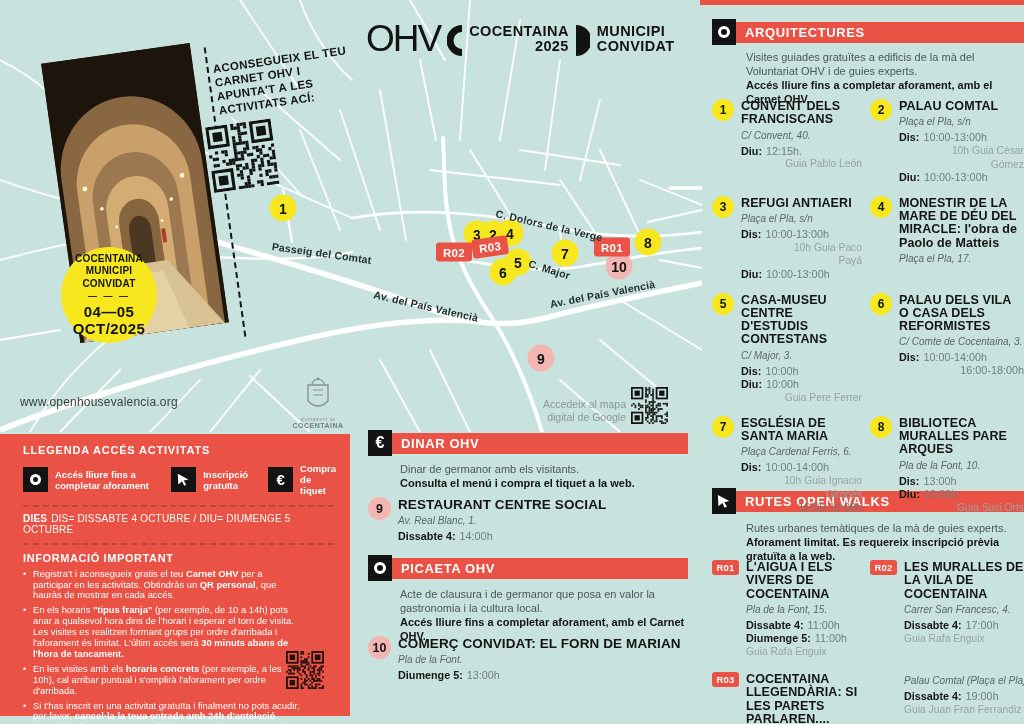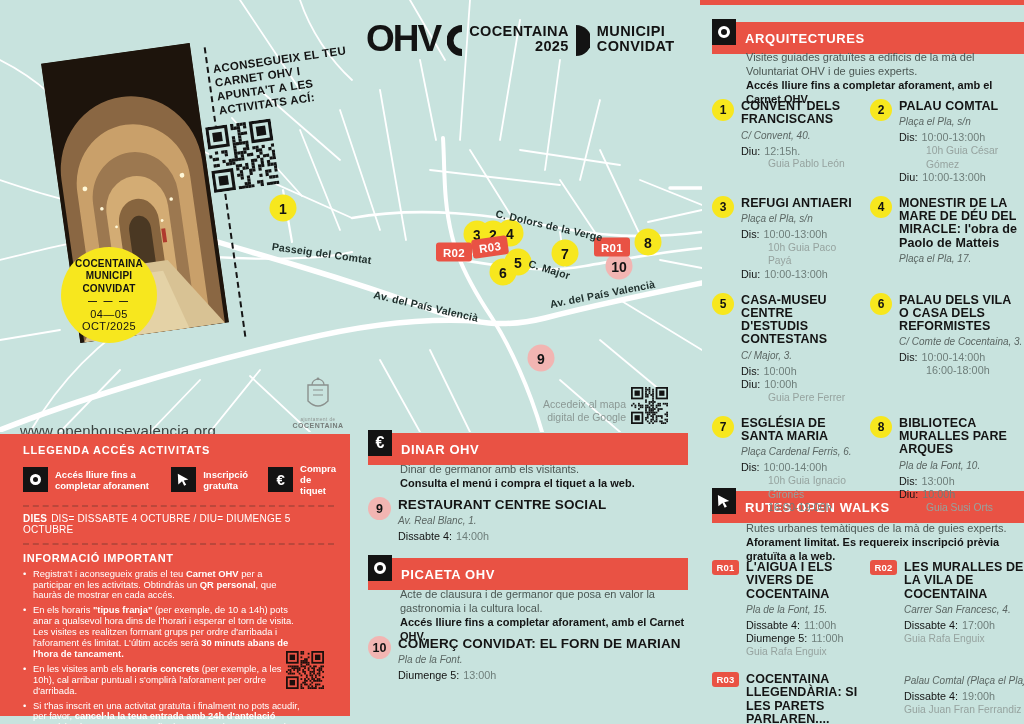--- a/index.html
+++ b/index.html
@@ -24,59 +24,59 @@
   
   .photo{position:absolute;left:60px;top:52px;width:150px;height:282px;transform:rotate(-8deg);overflow:hidden;background:#241a10;}
   .photo-dash{position:absolute;left:224px;top:46px;height:292px;width:0;border-left:2.5px dashed #151515;transform:rotate(-8deg);}
   .cta{position:absolute;left:212px;top:62px;width:140px;transform:rotate(-8deg);transform-origin:left top;}
   .cta-text{font-weight:800;font-size:11.5px;line-height:1.22;color:#131313;letter-spacing:.3px;}
   .cta-qr{margin-top:8px;margin-left:-16px;}
   .badge-circle{position:absolute;left:61px;top:247px;width:96px;height:96px;border-radius:50%;background:var(--yellow);
     display:flex;flex-direction:column;align-items:center;justify-content:center;text-align:center;color:#131313;}
   .badge-circle .b1{font-weight:800;font-size:10px;line-height:1.25;letter-spacing:.2px;}
   .badge-circle .dashes{font-weight:800;font-size:9px;letter-spacing:2px;line-height:1;margin:2px 0;}
-  .badge-circle .b2{font-weight:400;font-size:11px;letter-spacing:.4px;}
-  .website{position:absolute;left:20px;top:422px;font-size:15px;color:#39413f;letter-spacing:.2px;}
+  .badge-circle .b2{font-weight:700;font-size:15px;letter-spacing:.4px;}
+  .website{position:absolute;left:20px;top:395px;font-size:12px;color:#39413f;letter-spacing:.2px;}
 
   .coat{position:absolute;left:286px;top:377px;width:64px;text-align:center;color:#8b918e;}
   .coat .cap-s{font-size:4.5px;letter-spacing:.5px;}
   .coat .cap{font-size:7px;font-weight:800;letter-spacing:.5px;color:#757c79;}
   .gmap-note{position:absolute;left:520px;top:398px;width:106px;text-align:right;font-size:10.5px;line-height:1.25;color:#8b9894;}
   .gmap-qr{position:absolute;left:631px;top:387px;}
 
   
   .logo{position:absolute;left:366px;top:24px;display:flex;align-items:flex-start;gap:7px;color:#131313;}
-  .logo .ohv{font-weight:700;font-size:37px;line-height:.82;letter-spacing:-2px;}
+  .logo .ohv{font-weight:400;font-size:37px;line-height:.82;letter-spacing:-2px;}
   .logo .halfmoon{margin-top:1px;}
   .logo .stack{display:flex;flex-direction:column;line-height:1.0;}
   .logo .stack.right{align-items:flex-end;}
   .logo .stack span{font-weight:800;font-size:14.5px;letter-spacing:.4px;}
 
   
-  .sec-bar{position:absolute;height:32px;background:var(--red);display:flex;align-items:center;}
+  .sec-bar{position:absolute;height:21px;background:var(--red);display:flex;align-items:center;}
   .sec-icon{position:absolute;left:0;top:-3px;width:24px;height:26px;background:#131313;display:flex;align-items:center;justify-content:center;flex-shrink:0;}
   .sec-title{color:#fff;font-weight:800;font-size:13px;letter-spacing:.6px;padding-left:33px;white-space:nowrap;}
   .ring{width:12px;height:12px;border:3.2px solid #fff;border-radius:50%;}
   .euro{color:#fff;font-weight:800;font-size:16px;line-height:1;}
   .intro{position:absolute;font-size:11px;line-height:1.28;color:var(--body);}
   .intro .bold{color:#141414;font-weight:700;}
 
   
   .grid{position:absolute;display:grid;}
   .item{display:flex;gap:7px;align-items:flex-start;}
   .num-badge{width:22px;height:22px;border-radius:50%;background:var(--yellow);color:#131313;display:flex;align-items:center;justify-content:center;
     font-weight:800;font-size:12px;flex-shrink:0;}
   .item.route-item .num-badge{width:27px;height:15px;border-radius:3px;background:var(--red);color:#fff;font-size:9.5px;letter-spacing:.2px;}
   .item.mid .num-badge{background:var(--pink);width:23px;height:23px;font-size:12.5px;}
   .item-title{font-weight:700;font-size:12.5px;line-height:1.06;color:#141414;letter-spacing:.1px;margin-top:1px;}
   .item.mid .item-title{font-size:13.5px;}
   .item-address{font-style:italic;font-size:10px;color:#5b6663;margin:3px 0 4px;}
   .sched-line{font-size:10.8px;line-height:1.2;}
-  .sched-line.indent{padding-left:27px;}
-  .sched-label{font-weight:400;color:#141414;margin-right:4px;font-style:normal;}
+  .sched-line.indent{padding-left:27px;text-align:right;}
+  .sched-label{font-weight:700;color:#141414;margin-right:4px;font-style:normal;}
   .sched-value.time{color:var(--time);}
   .sched-value.guia{color:var(--guia);font-size:10.3px;}
 
   
   .top-strip{position:absolute;left:700px;top:0;width:324px;height:5px;background:var(--red);}
   #arq-bar{left:712px;top:22px;width:312px;}
   #rutes-bar{left:712px;top:491px;width:312px;}
   #arq-intro{left:746px;top:50px;width:266px;}
   #rutes-intro{left:746px;top:521px;width:272px;}
   #arch-grid{left:712px;top:99px;width:312px;grid-template-columns:150px 154px;column-gap:8px;row-gap:12px;}

